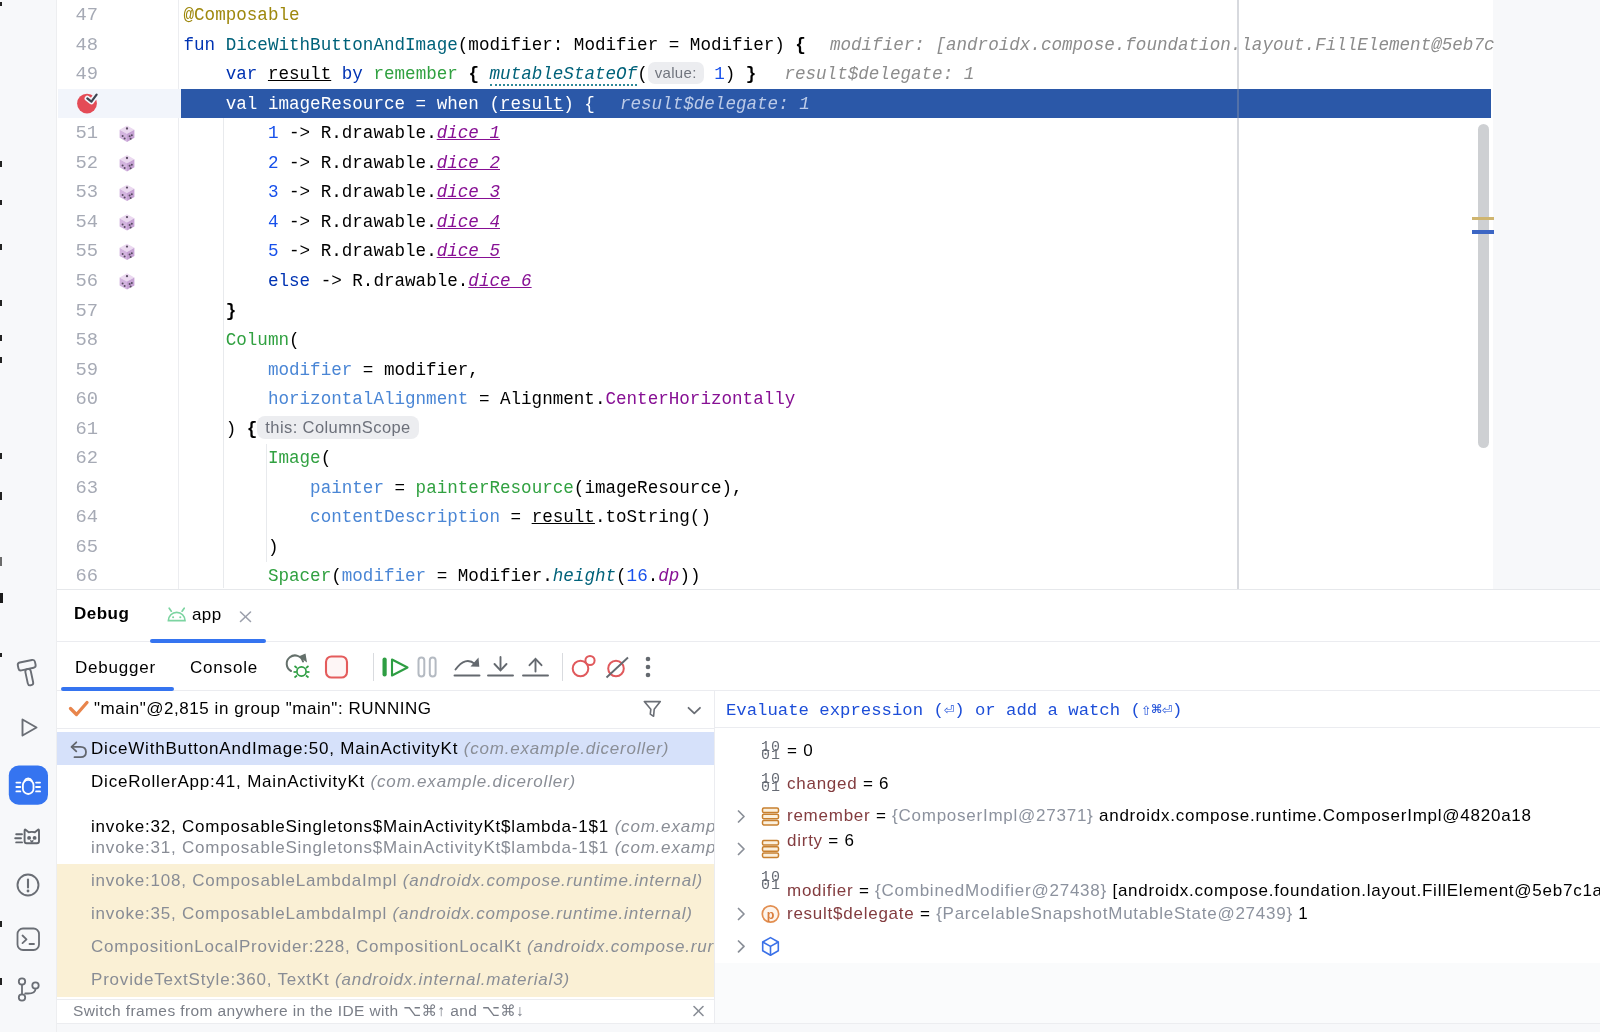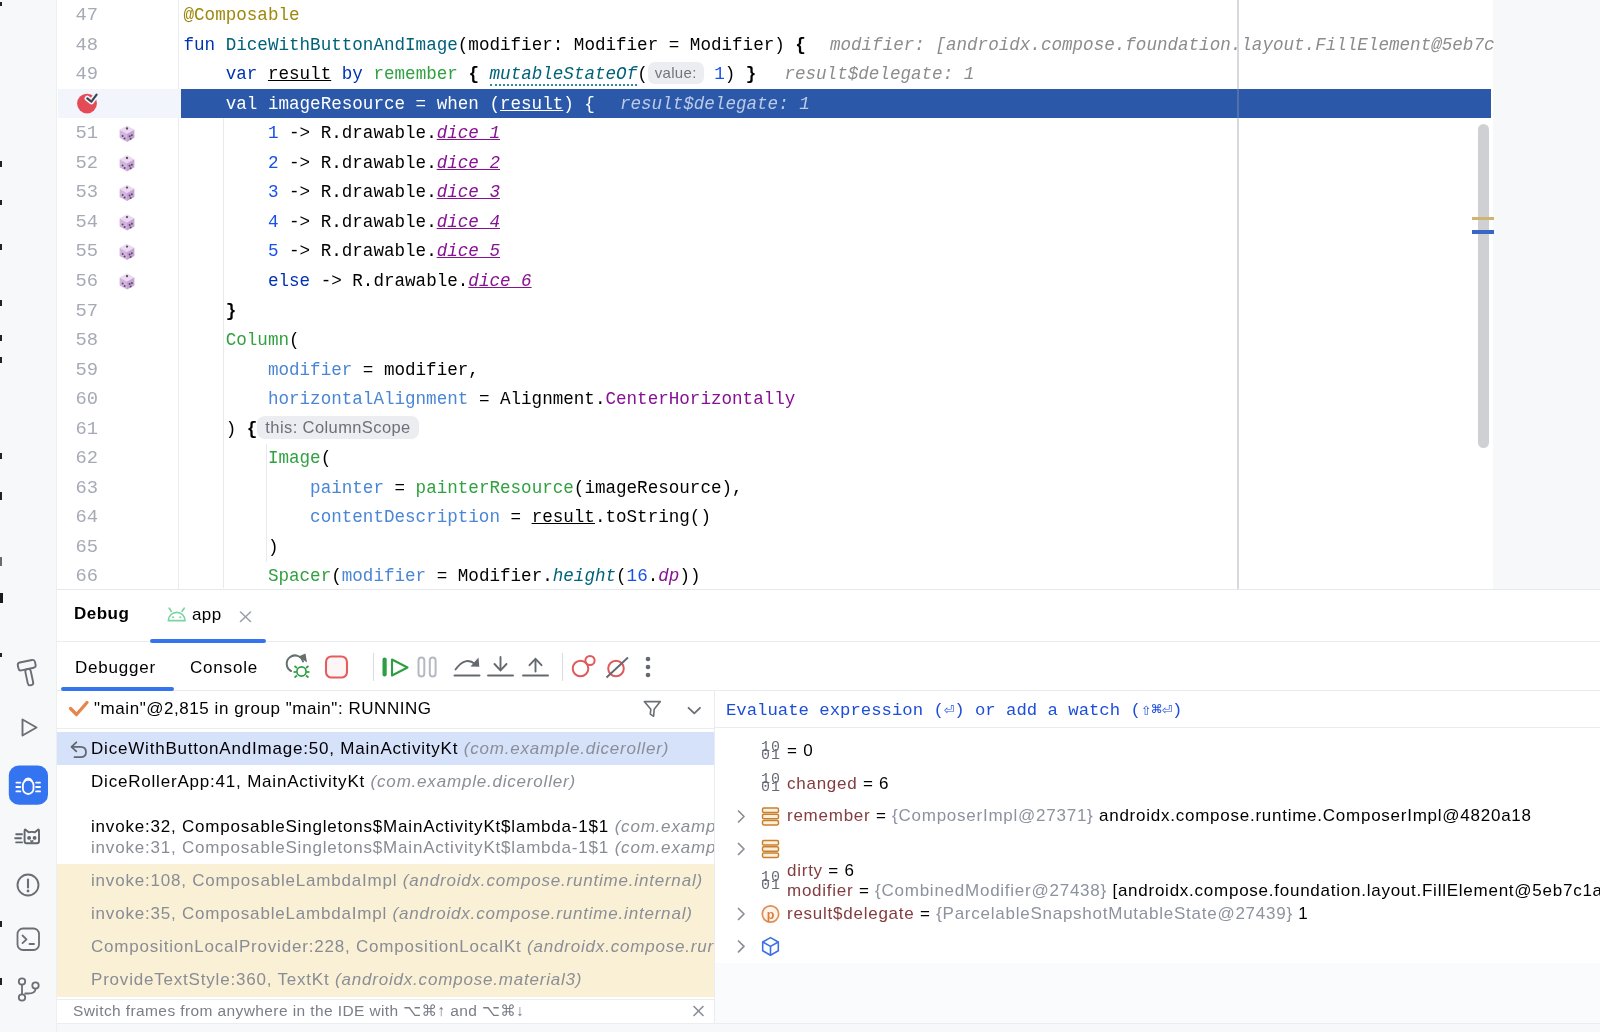--- a/index.html
+++ b/index.html
@@ -148,21 +148,21 @@
   <div class="frow fyellow" style="top:864px;height:33px;">
       <span class="txt fgray">invoke:108, ComposableLambdaImpl <span class="fitalic">(androidx.compose.runtime.internal)</span></span>
     </div>
   <div class="frow fyellow" style="top:897px;height:33px;">
       <span class="txt fgray">invoke:35, ComposableLambdaImpl <span class="fitalic">(androidx.compose.runtime.internal)</span></span>
     </div>
   <div class="frow fyellow" style="top:930px;height:33px;padding-left:28px;">
       <span class="txt fgray">CompositionLocalProvider:228, CompositionLocalKt <span class="fitalic">(androidx.compose.rur</span></span>
     </div>
   <div class="frow fyellow" style="top:963px;height:34px;">
-      <span class="txt fgray">ProvideTextStyle:360, TextKt <span class="fitalic">(androidx.compose.material3)</span></span>
+      <span class="txt fgray">ProvideTextStyle:360, TextKt <span class="fitalic">(androidx.internal.material3)</span></span>
     </div>
 
   <div class="abs" id="hintbar"></div>
   <div class="abs" id="hinttext">Switch frames from anywhere in the IDE with ⌥⌘↑ and ⌥⌘↓</div>
   <div class="abs" id="bottomstrip"></div>
 
   <div class="abs" style="left:715px; top:963px; width:885px; height:60px; background:#FAFBFC;"></div>
   <div class="abs" id="vars-sep"></div>
   <div class="abs" id="eval-row">Evaluate expression (⏎) or add a watch (⇧⌘⏎)</div>
   <div class="abs" id="eval-sep"></div>
@@ -172,21 +172,21 @@
     </div>
   <div class="vrow" style="top:767.7px;">
       <span class="txt"><span class="vname">changed</span> = 6</span>
     </div>
   <div class="vrow" style="top:800.2px;">
       <span class="txt"><span class="vname">remember</span> = <span class="vgray">{ComposerImpl@27371}</span> androidx.compose.runtime.ComposerImpl@4820a18</span>
     </div>
   <div class="vrow" style="top:875px;text-align:center;">
       <span class="txt"><span class="vname">modifier</span> = <span class="vgray">{CombinedModifier@27438}</span> [androidx.compose.foundation.layout.FillElement@5eb7c1a</span>
     </div>
-  <div class="vrow" style="top:855px;padding-left:24px;">
+  <div class="vrow" style="top:825px;padding-left:24px;">
       <span class="txt"><span class="vname">dirty</span> = 6</span>
     </div>
   <div class="vrow" style="top:897.7px;">
       <span class="txt"><span class="vname">result$delegate</span> = <span class="vgray">{ParcelableSnapshotMutableState@27439}</span> 1</span>
     </div>
 
   <div class="i1001" style="top:743.5px;">10<br>01</div>
   <div class="i1001" style="top:776px;">10<br>01</div>
   <div class="i1001" style="top:873.5px;">10<br>01</div>
 

